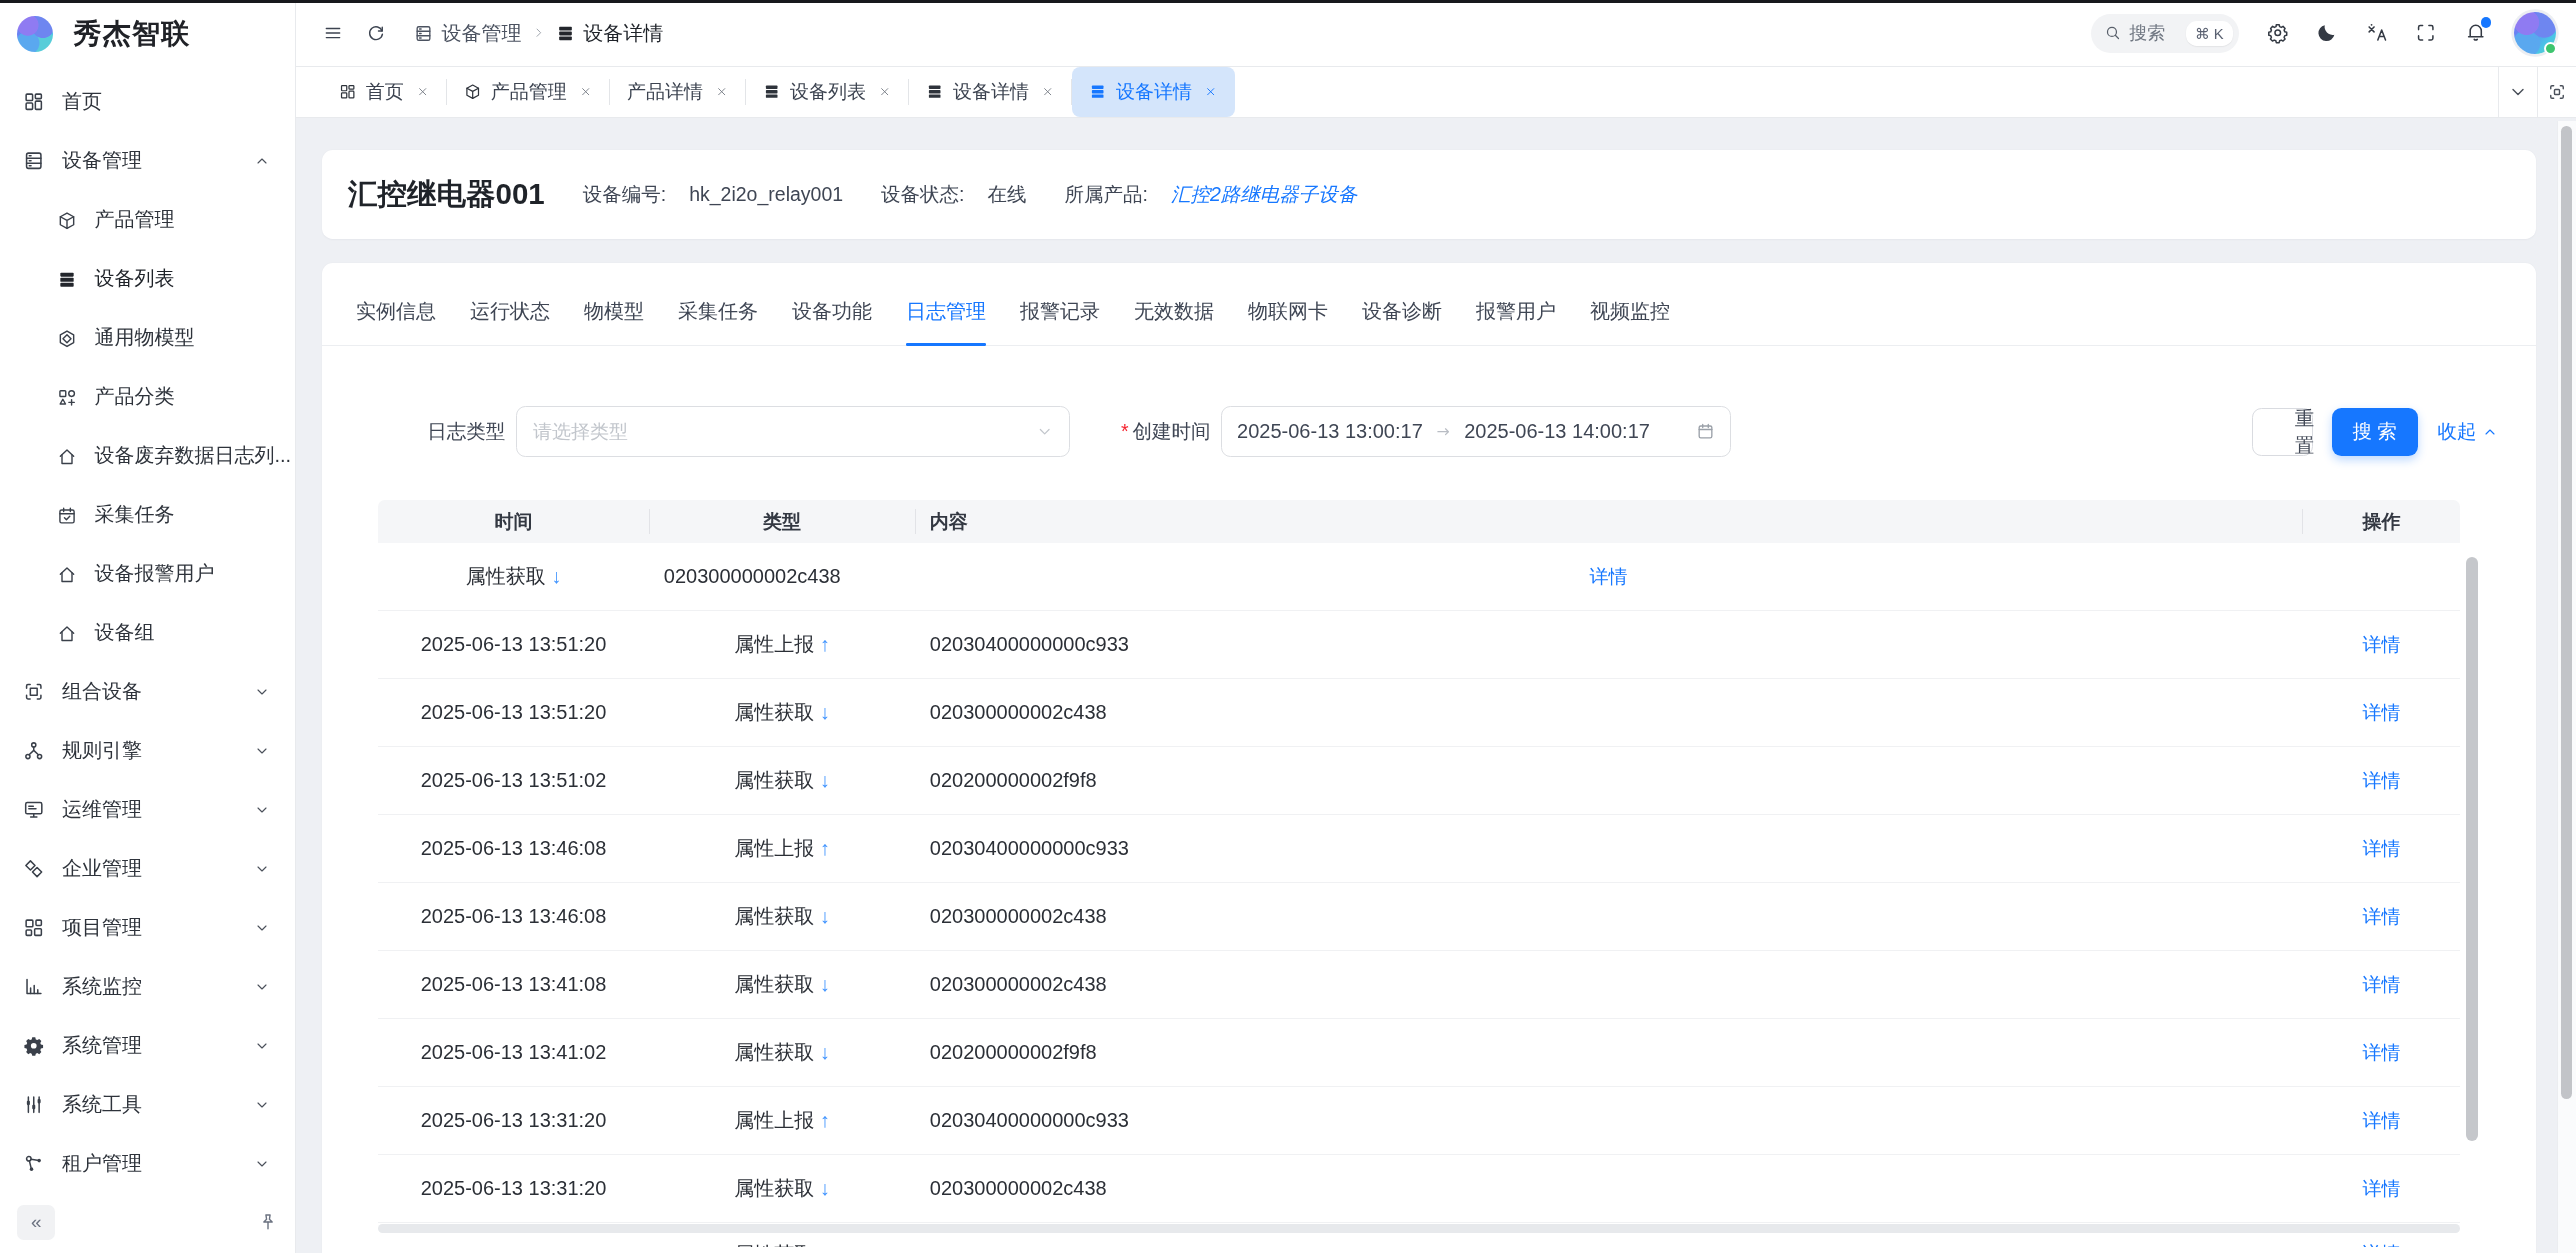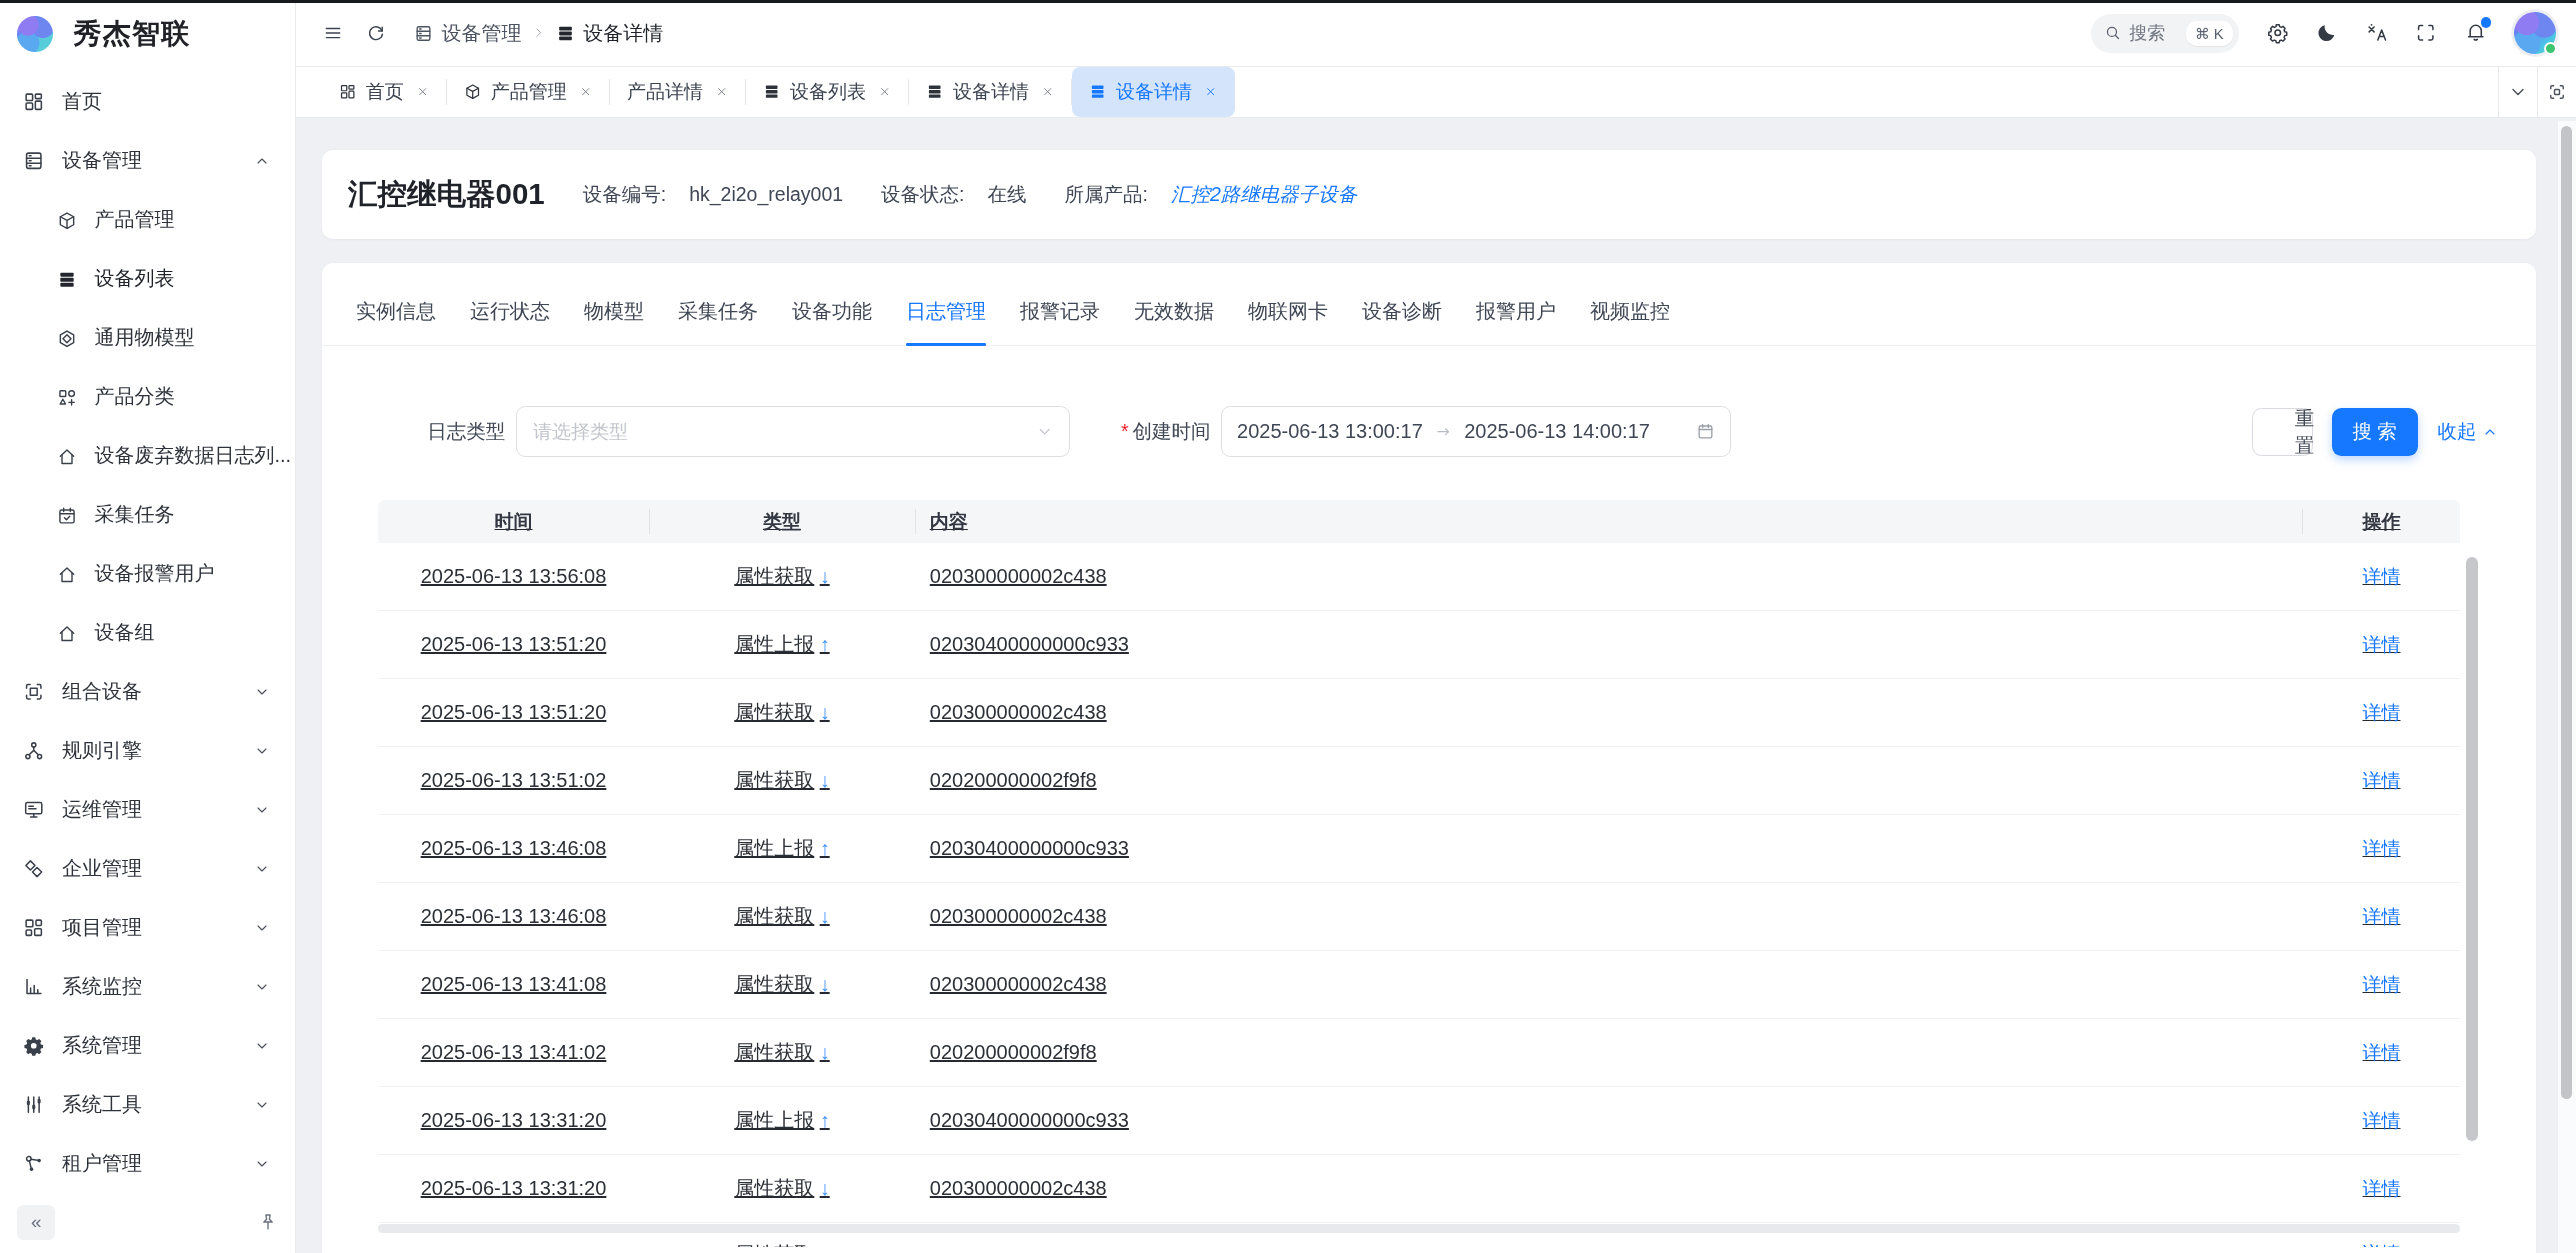--- a/index.html
+++ b/index.html
@@ -120,21 +120,21 @@
   .btn { height:48px; border-radius:9.4px; font-size:19.5px; cursor:pointer; display:inline-flex;
     align-items:center; justify-content:center; }
   .btn-reset { width:61px; background:#fff; border:0.7px solid #d9dbe0; color:#3f4654;padding-left:45px; }
   .btn-search { width:86px; margin-left:19px; background:#1677ff; border:none; color:#fff;
     box-shadow:0 4px 9.4px rgba(22,119,255,.28); }
   .collapse-link { margin-left:20px; display:flex; align-items:center; gap:5.4px; color:#1677ff;
     font-size:19.5px; cursor:pointer; }
   .collapse-link .ic { width:16px; height:16px; }
 
   .table-wrap { position:relative; margin:43px 0 0 56px; width:2082px; }
-  .tgrid { display:grid; grid-template-columns:271px 266px 1387px 159px;text-decoration:underline; }
+  .tgrid { display:grid; grid-template-columns:271px 266px 1387px 159px; }
   .thead { height:43px; background:#f5f6f8; border-radius:6.7px 6.7px 0 0; align-items:center; }
   .th { font-size:19px; font-weight:bold; color:#333842; text-align:center; position:relative;
     height:43px; display:flex; align-items:center; justify-content:center; }
   .th.left { justify-content:flex-start; padding-left:14.8px; }
   .th:not(:first-child)::before { content:""; position:absolute; left:0; top:9.4px; bottom:9.4px; width:0.7px; background:#e2e3e7; }
   .row { height:68px; border-bottom:0.7px solid #f0f1f3; align-items:center; background:#fff; }
   .cell { font-size:20px; color:#2b2f36; display:flex; align-items:center; justify-content:center; height:100%; }
   .cell.left { justify-content:flex-start; padding-left:14.8px; }
   .cell .arrow { margin-left:5.4px; font-size:20px; color:#4295ff; }
   .cell .detail-link { color:#1677ff; font-size:19px; cursor:pointer; }
@@ -688,21 +688,20 @@
 
         <div class="table-wrap">
           <div class="thead tgrid" id="thead">
               <div class="th">时间</div>
               <div class="th">类型</div>
               <div class="th left">内容</div>
               <div class="th">操作</div>
             </div>
           <div id="tbody">
               <div class="row tgrid">
-    <div class="cell c-time">2025-06-13 13:56:08</div>
     <div class="cell c-type">
                   <span class="t">属性获取</span>
                   <span class="arrow">↓</span>
                 </div>
     <div class="cell left c-content">020300000002c438</div>
     <div class="cell c-action">
                   <span class="detail-link">详情</span>
                 </div>
   </div>
               <div class="row tgrid">

